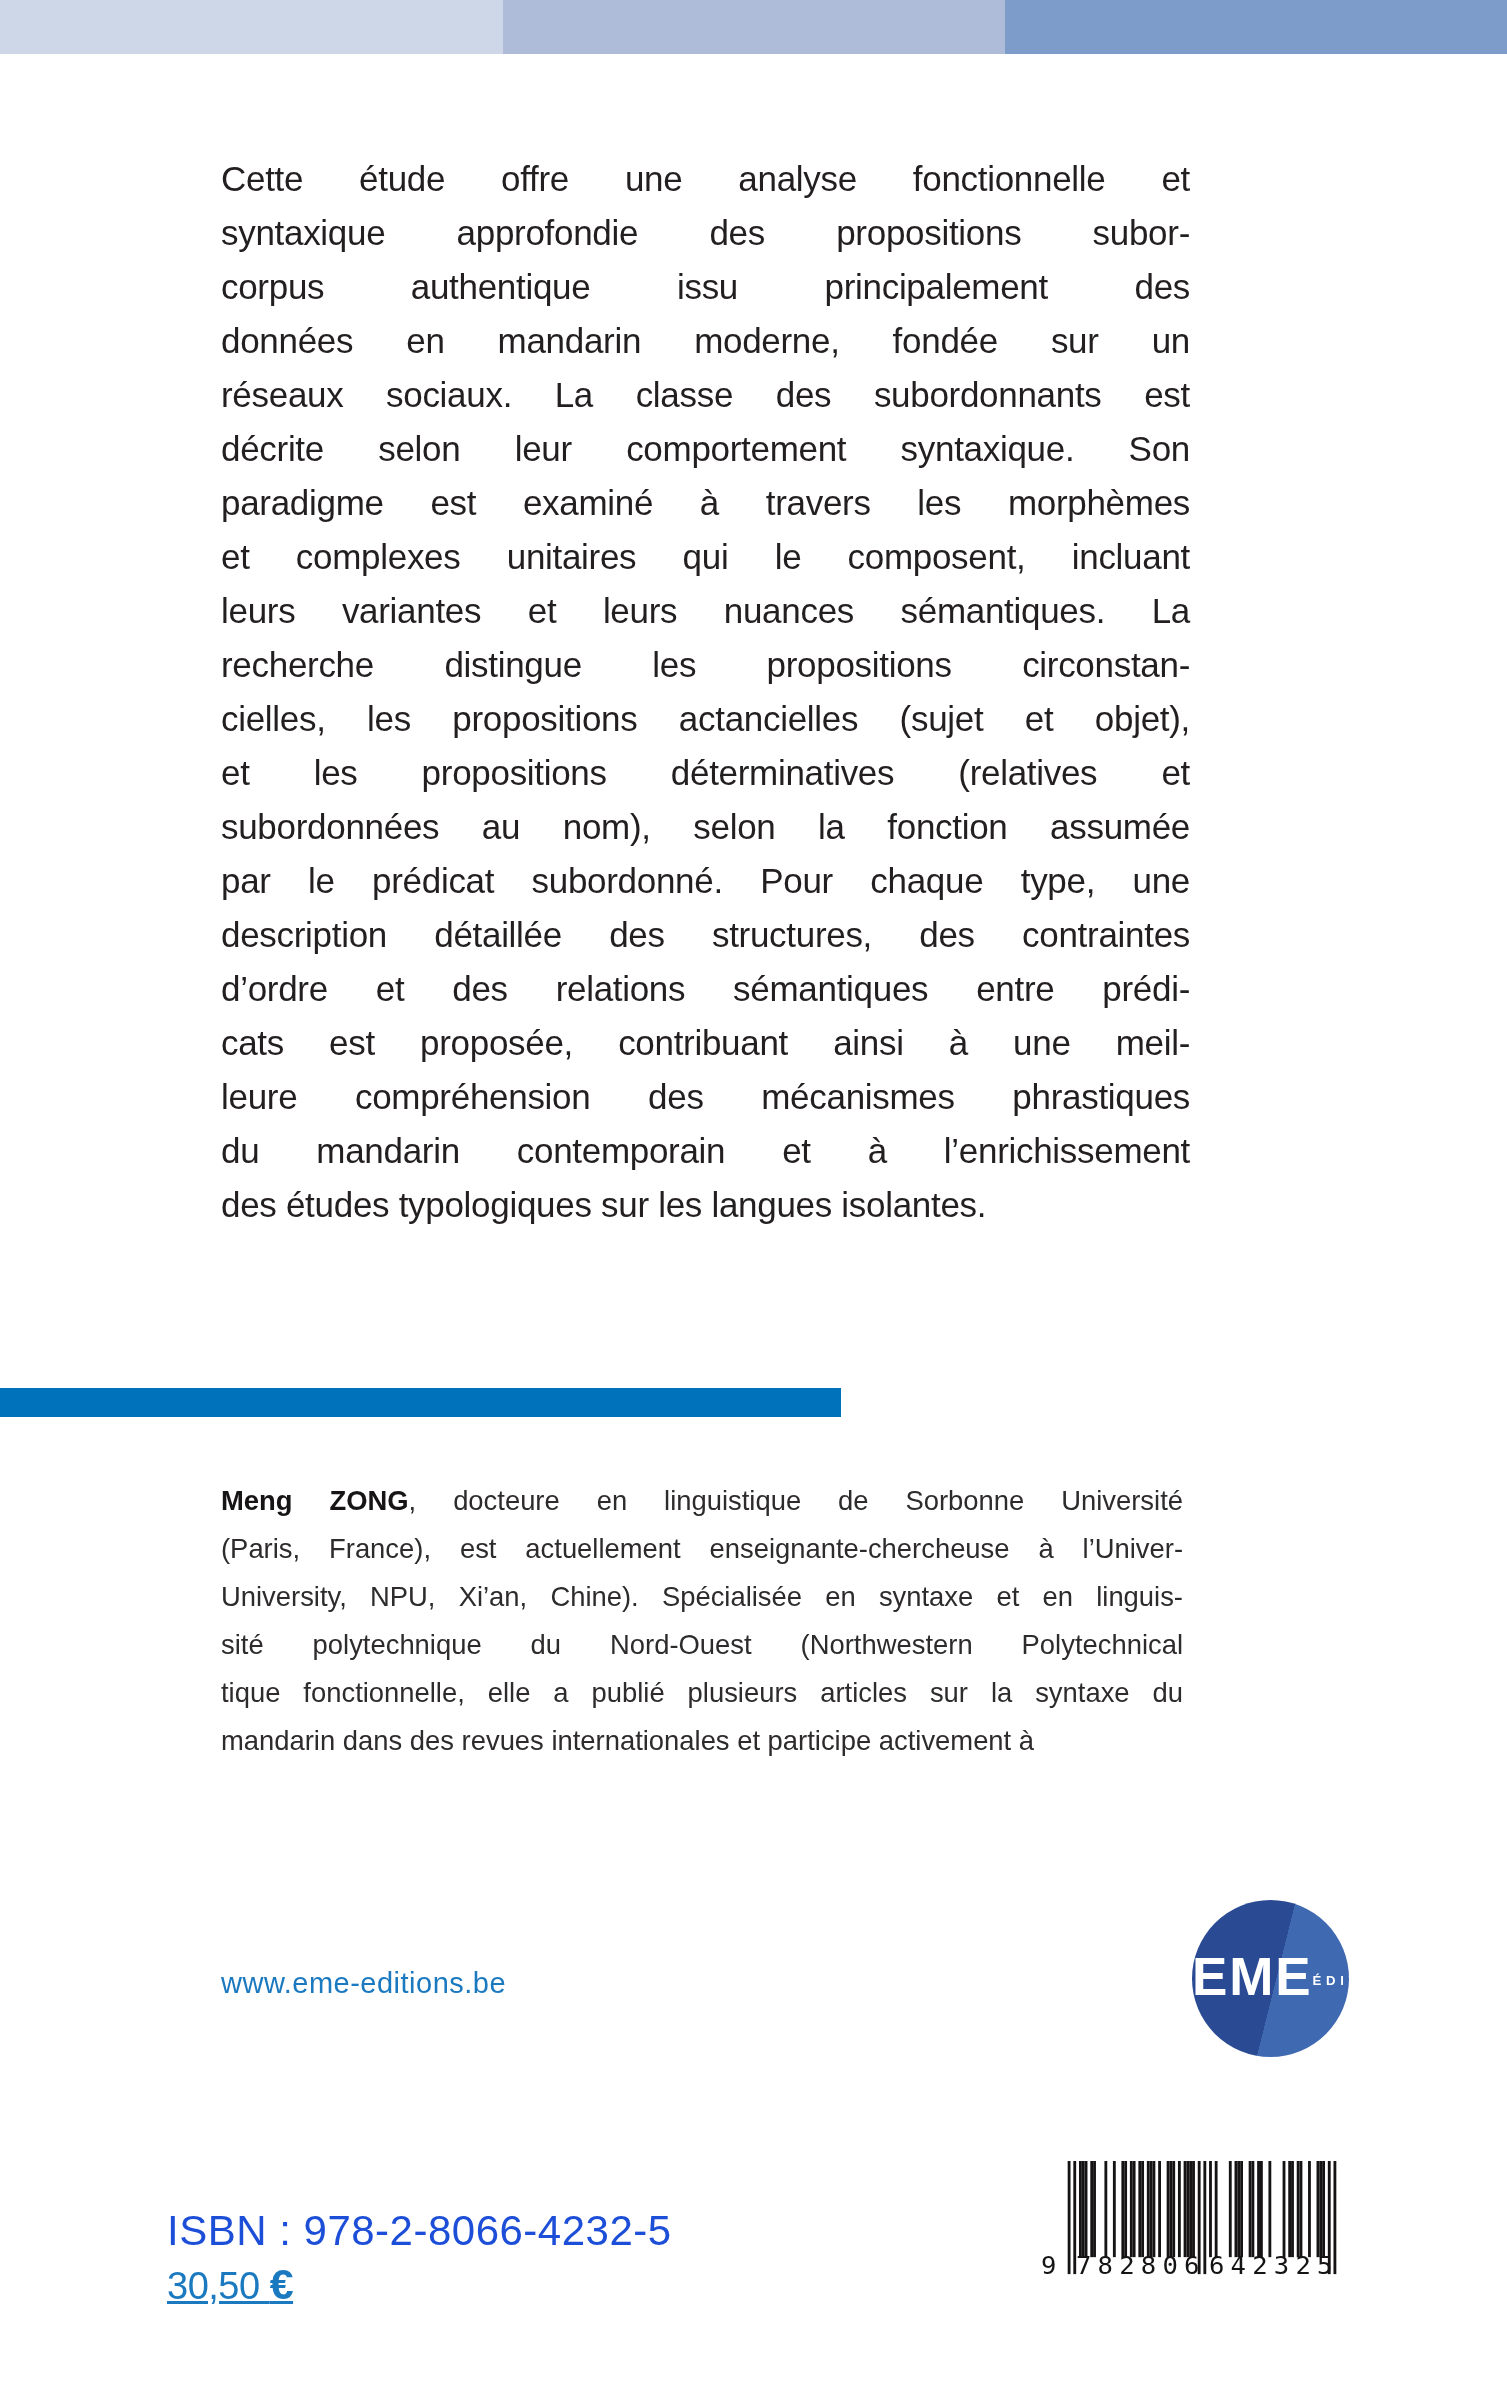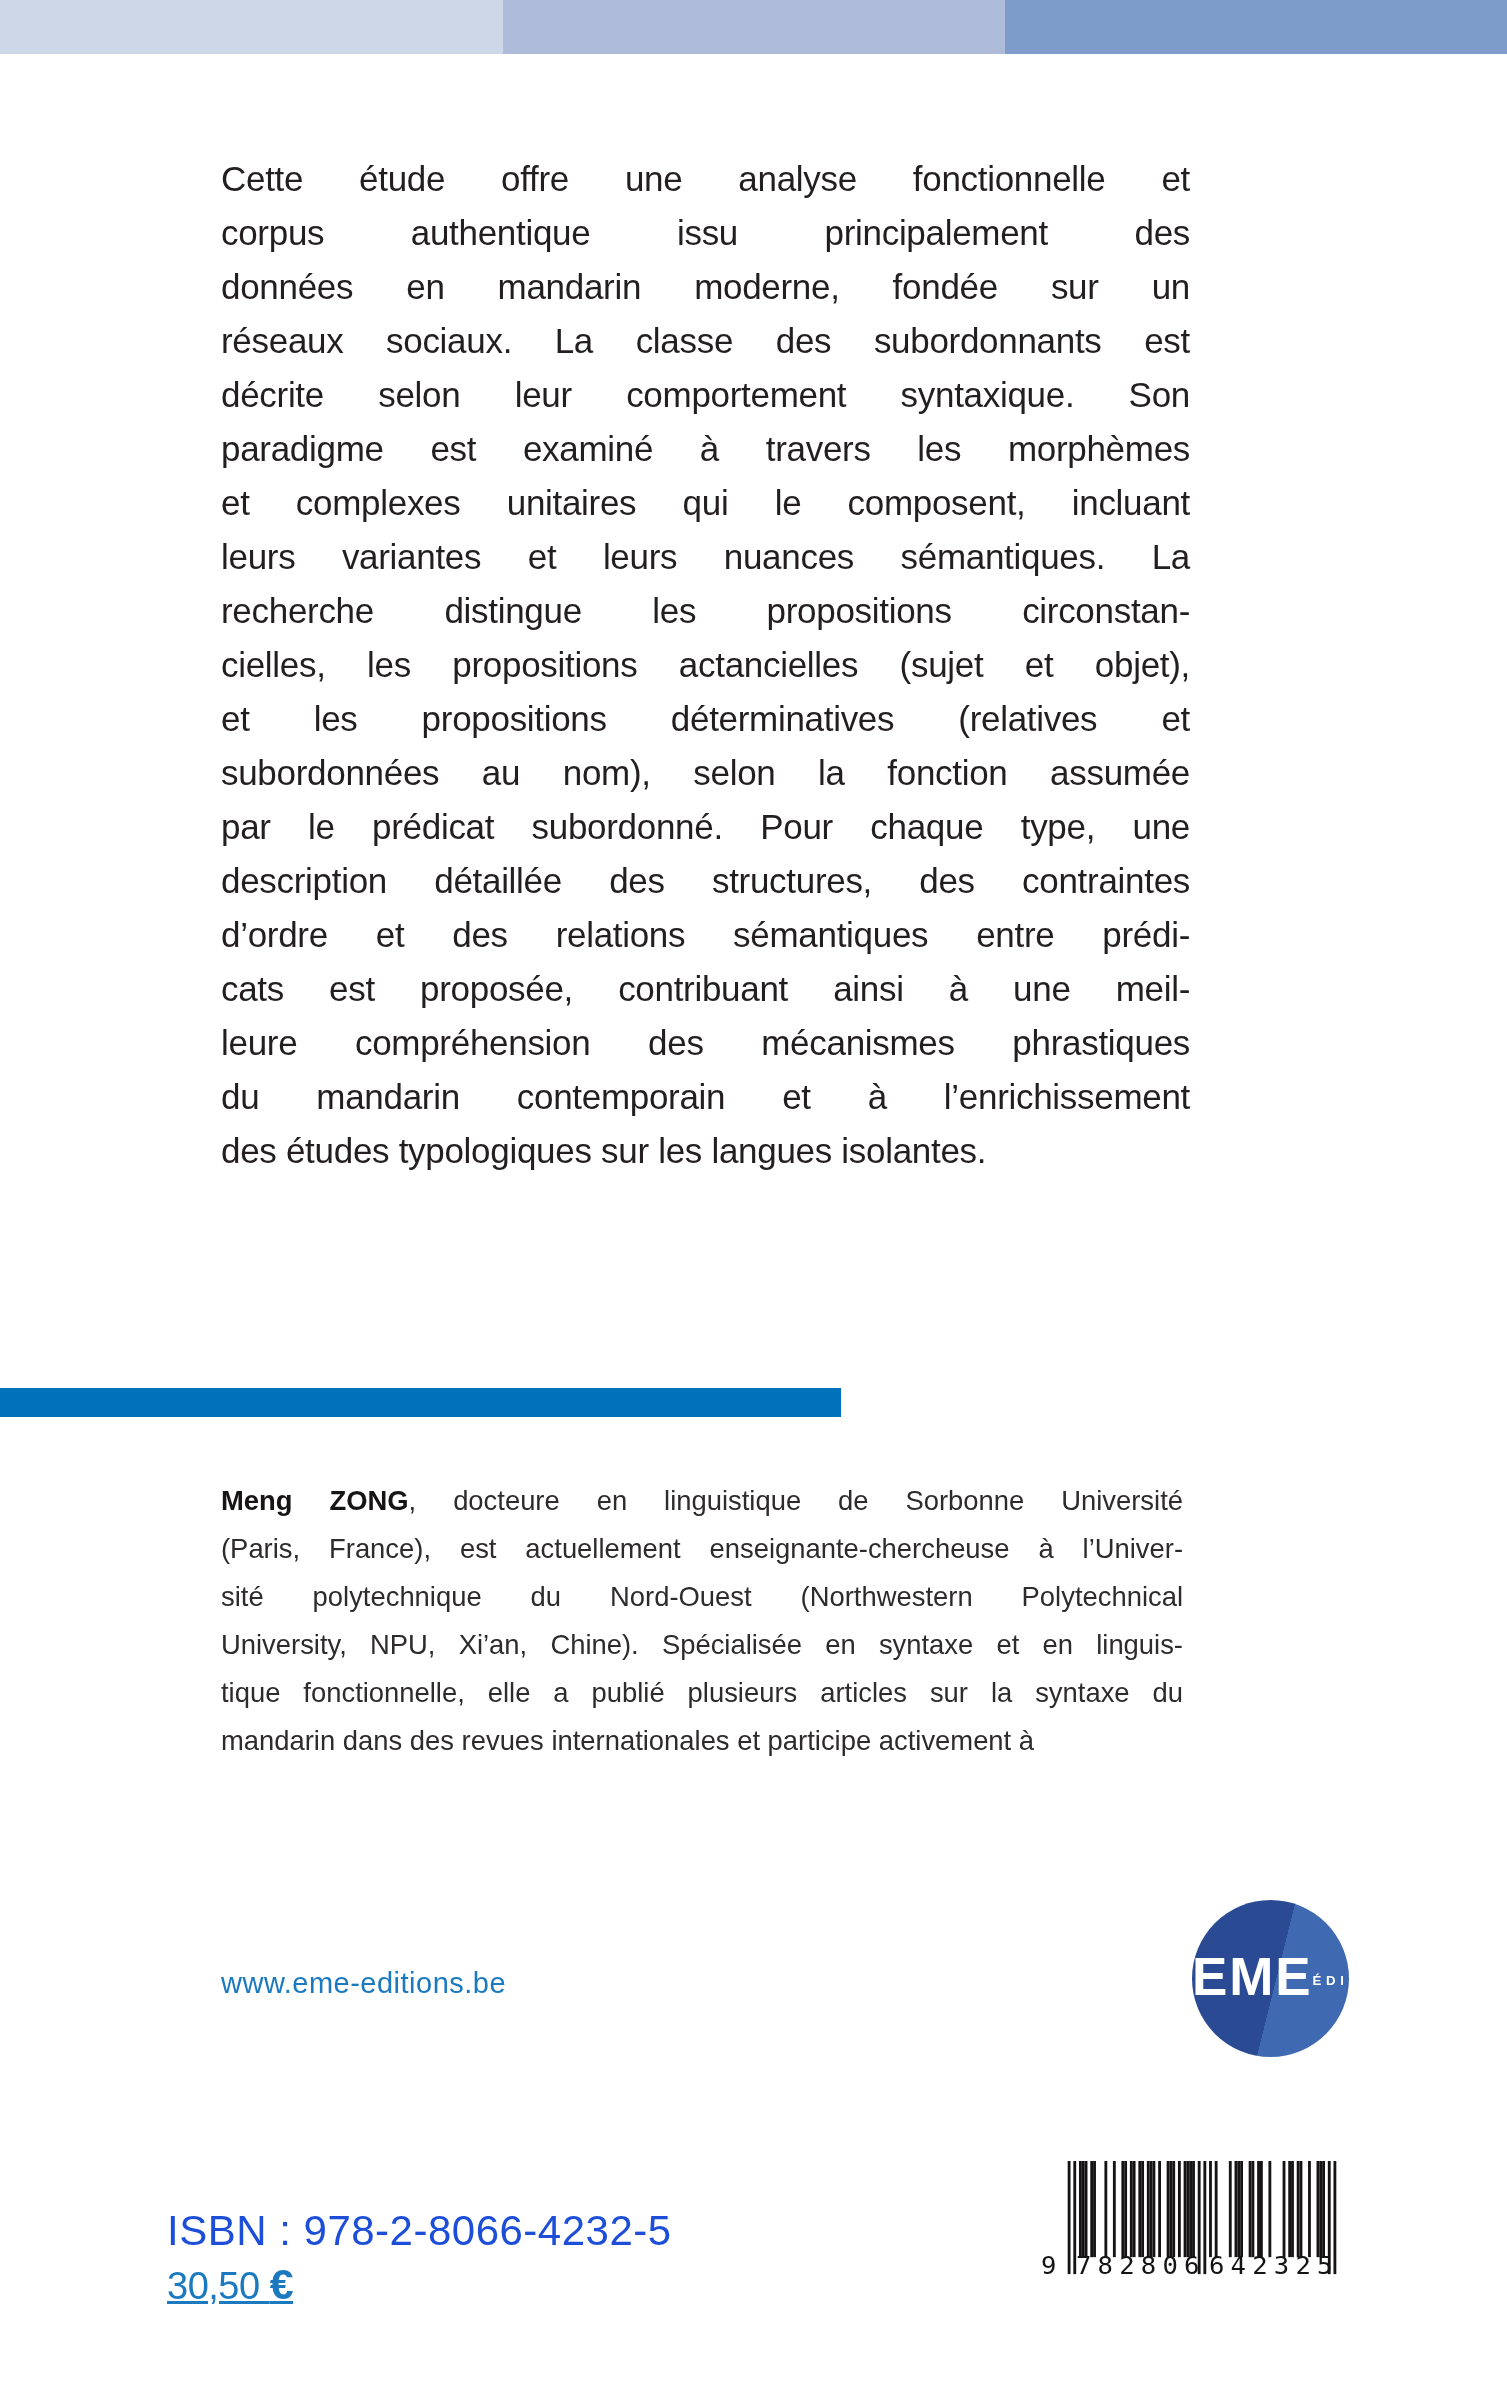--- a/index.html
+++ b/index.html
@@ -56,20 +56,21 @@
 <div class="page">
 
   <div class="topbar">
     <div class="seg" style="background: rgb(205, 215, 231);"></div>
     <div class="seg" style="background: rgb(174, 188, 218);"></div>
     <div class="seg" style="background: rgb(126, 156, 202);"></div>
   </div>
 
   <div class="synopsis">
       <div class="syn-line">Cette étude offre une analyse fonctionnelle et</div>
+      <div class="syn-line">syntaxique approfondie des propositions subor-</div>
       <div class="syn-line">corpus authentique issu principalement des</div>
       <div class="syn-line">données en mandarin moderne, fondée sur un</div>
       <div class="syn-line">réseaux sociaux. La classe des subordonnants est</div>
       <div class="syn-line">décrite selon leur comportement syntaxique. Son</div>
       <div class="syn-line">paradigme est examiné à travers les morphèmes</div>
       <div class="syn-line">et complexes unitaires qui le composent, incluant</div>
       <div class="syn-line">leurs variantes et leurs nuances sémantiques. La</div>
       <div class="syn-line">recherche distingue les propositions circonstan-</div>
       <div class="syn-line">cielles, les propositions actancielles (sujet et objet),</div>
       <div class="syn-line">et les propositions déterminatives (relatives et</div>
@@ -82,22 +83,22 @@
       <div class="syn-line">du mandarin contemporain et à l’enrichissement</div>
       <div class="syn-line">des études typologiques sur les langues isolantes.</div>
     </div>
 
   <div class="divider" style="background: rgb(0, 114, 188);"></div>
 
   <div class="bio">
     <div class="bio-line"><b class="bio-name">Meng ZONG</b><span>, docteure en linguistique de Sorbonne Université</span></div>
     <div>
         <div class="bio-line">(Paris, France), est actuellement enseignante-chercheuse à l’Univer-</div>
+        <div class="bio-line">University, NPU, Xi’an, Chine). Spécialisée en syntaxe et en linguis-</div>
         <div class="bio-line">sité polytechnique du Nord-Ouest (Northwestern Polytechnical</div>
-        <div class="bio-line">University, NPU, Xi’an, Chine). Spécialisée en syntaxe et en linguis-</div>
         <div class="bio-line">tique fonctionnelle, elle a publié plusieurs articles sur la syntaxe du</div>
         <div class="bio-line">mandarin dans des revues internationales et participe activement à</div>
       </div>
   </div>
 
   <div class="website" style="color: rgb(27, 121, 192);">www.eme-editions.be</div>
 
   <div class="logo" style="background: linear-gradient(104deg, rgb(42, 75, 148) 53%, rgb(63, 105, 176) 53%);">
     <svg class="logo-book" width="134" height="47" viewBox="0 0 142 50">
       <g stroke="#ffffff" fill="none" stroke-width="3.4" stroke-linecap="round">

